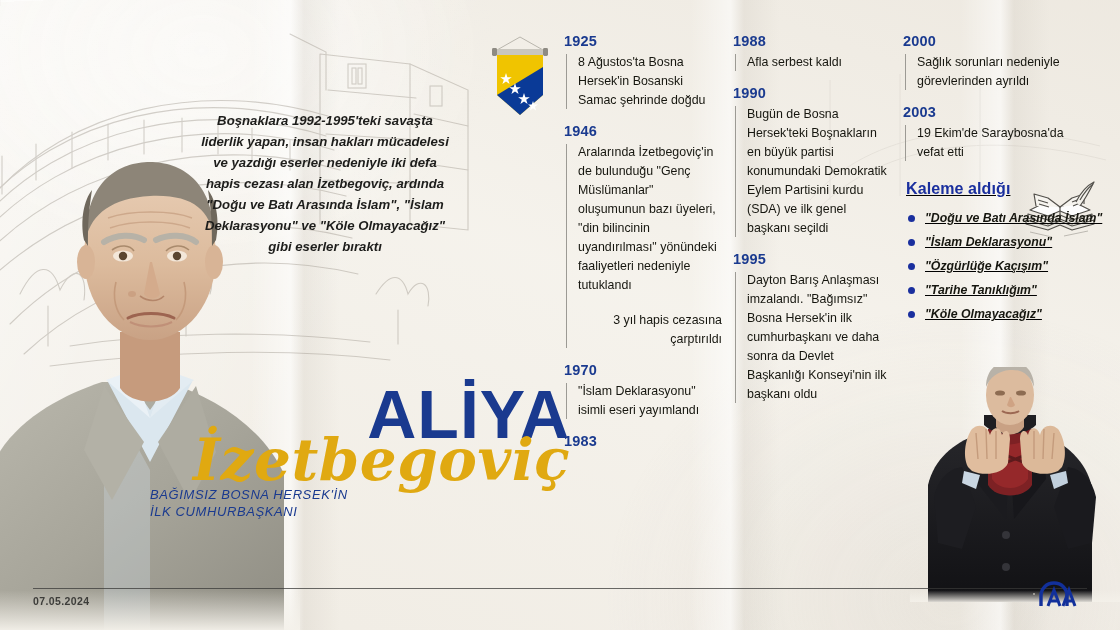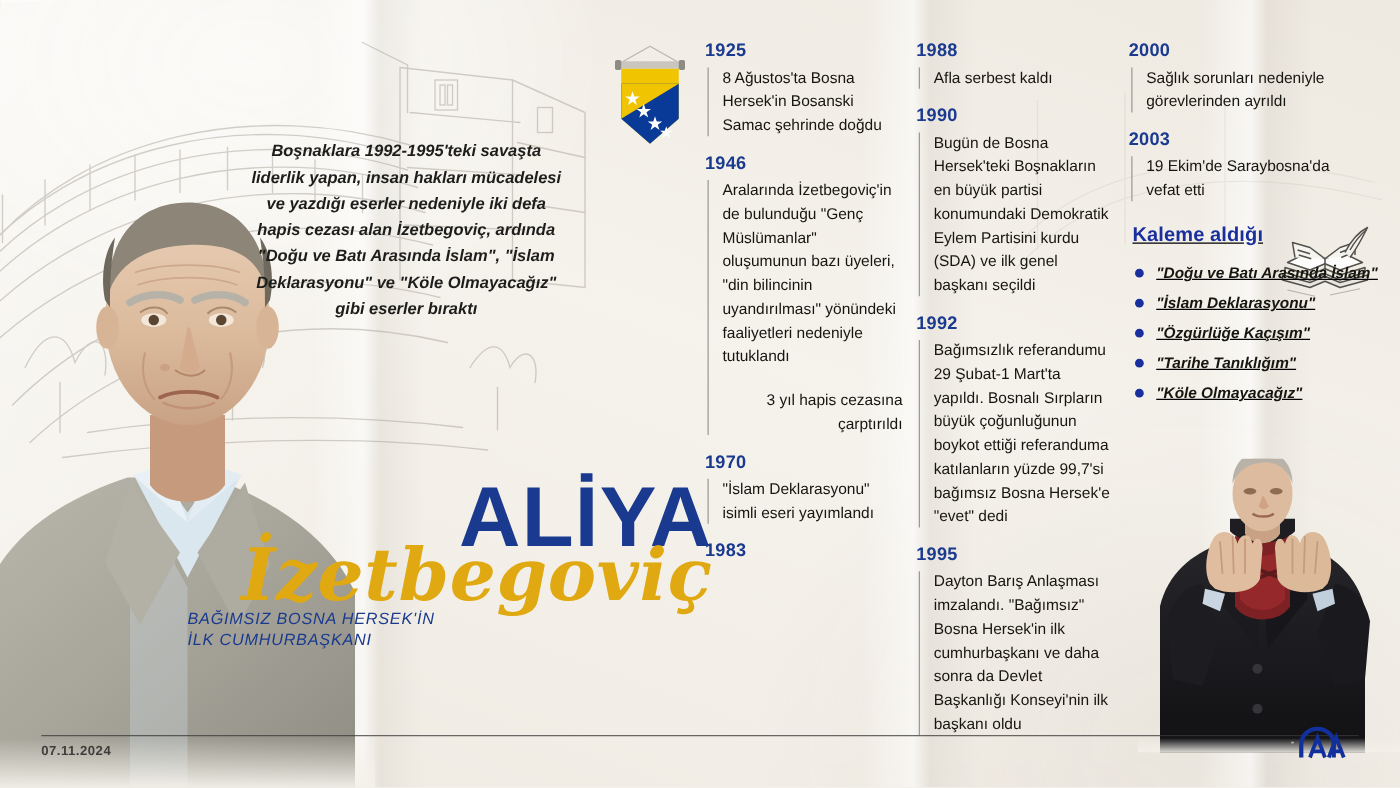--- a/index.html
+++ b/index.html
@@ -315,26 +315,20 @@
         <div class="tl-text">Afla serbest kaldı</div>
       </div>
     </div>
     <div class="tl-entry">
       <div class="tl-year">1990</div>
       <div class="tl-body">
         <div class="tl-text">Bugün de Bosna Hersek'teki Boşnakların en büyük partisi konumundaki Demokratik Eylem Partisini kurdu (SDA) ve ilk genel başkanı seçildi</div>
       </div>
     </div>
     <div class="tl-entry">
-      <div class="tl-year">1992</div>
-      <div class="tl-body">
-        <div class="tl-text">Bağımsızlık referandumu 29 Şubat-1 Mart'ta yapıldı. Bosnalı Sırpların büyük çoğunluğunun boykot ettiği referanduma katılanların yüzde 99,7'si bağımsız Bosna Hersek'e "evet" dedi</div>
-      </div>
-    </div>
-    <div class="tl-entry">
       <div class="tl-year">1995</div>
       <div class="tl-body">
         <div class="tl-text">Dayton Barış Anlaşması imzalandı. "Bağımsız" Bosna Hersek'in ilk cumhurbaşkanı ve daha sonra da Devlet Başkanlığı Konseyi'nin ilk başkanı oldu</div>
       </div>
     </div>
   </div>
 
   <div class="col col-3">
     <div class="tl-entry">
       <div class="tl-year">2000</div>
@@ -425,21 +419,21 @@
       <path d="M66,66 L68,92 M76,62 L77,92 M86,64 L86,92" stroke="#c49b7c" stroke-width="1.4" fill="none"></path>
       <path d="M144,66 L142,92 M134,62 L133,92 M124,64 L124,92" stroke="#c49b7c" stroke-width="1.4" fill="none"></path>
 
       <circle cx="96" cy="168" r="4" fill="#343439"></circle>
       <circle cx="96" cy="200" r="4" fill="#343439"></circle>
       <rect x="0" y="170" width="210" height="65" fill="url(#fadeB2)"></rect>
     </svg>
   </div>
 
   <div class="footer-rule"></div>
-  <div class="footer-date">07.11.2024</div>
+  <div class="footer-date">07.05.2024</div>
   <svg class="aa-logo" viewBox="0 0 54 30">
     <line x1="-22" y1="14" x2="2" y2="14" stroke="#b5b2aa" stroke-width="1.4"></line>
     <path d="M8,26 L8,16 C8,8.5 13.5,3 21,3 C28.5,3 34,8.5 34,16 L34,26" fill="none" stroke="#12309b" stroke-width="3.4"></path>
     <path d="M15,26 L21,10 L27,26 M17.5,21 L24.5,21" fill="none" stroke="#12309b" stroke-width="3"></path>
     <path d="M30,26 L36,10 L42,26 M32.5,21 L39.5,21" fill="none" stroke="#12309b" stroke-width="3"></path>
   </svg>
 
 </div>
 
 </body></html>

